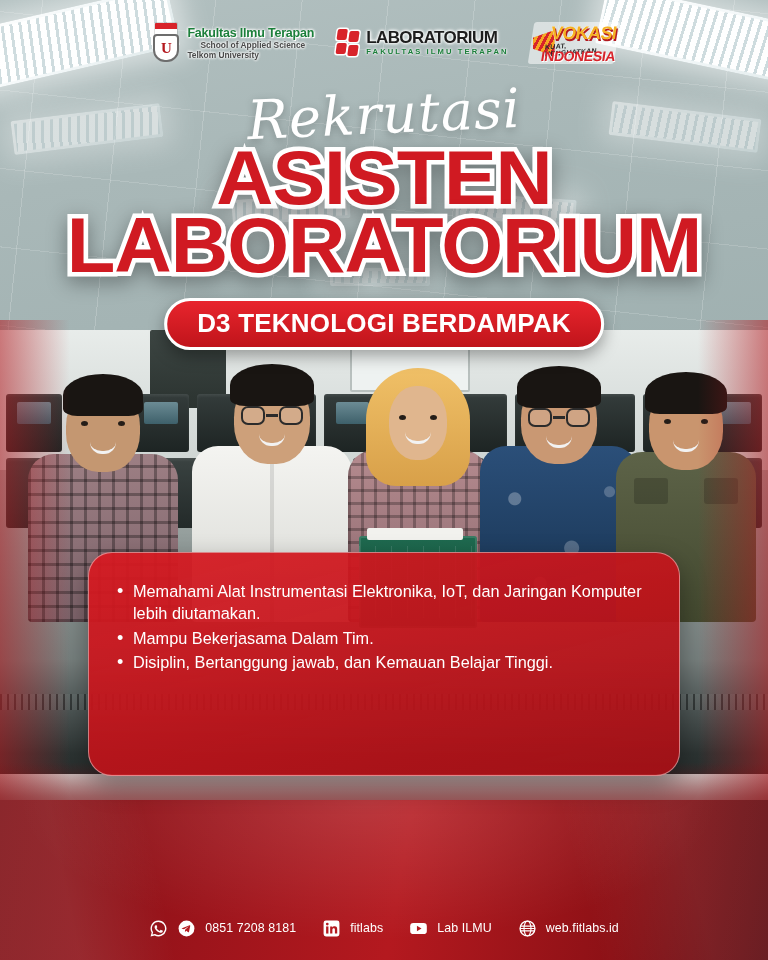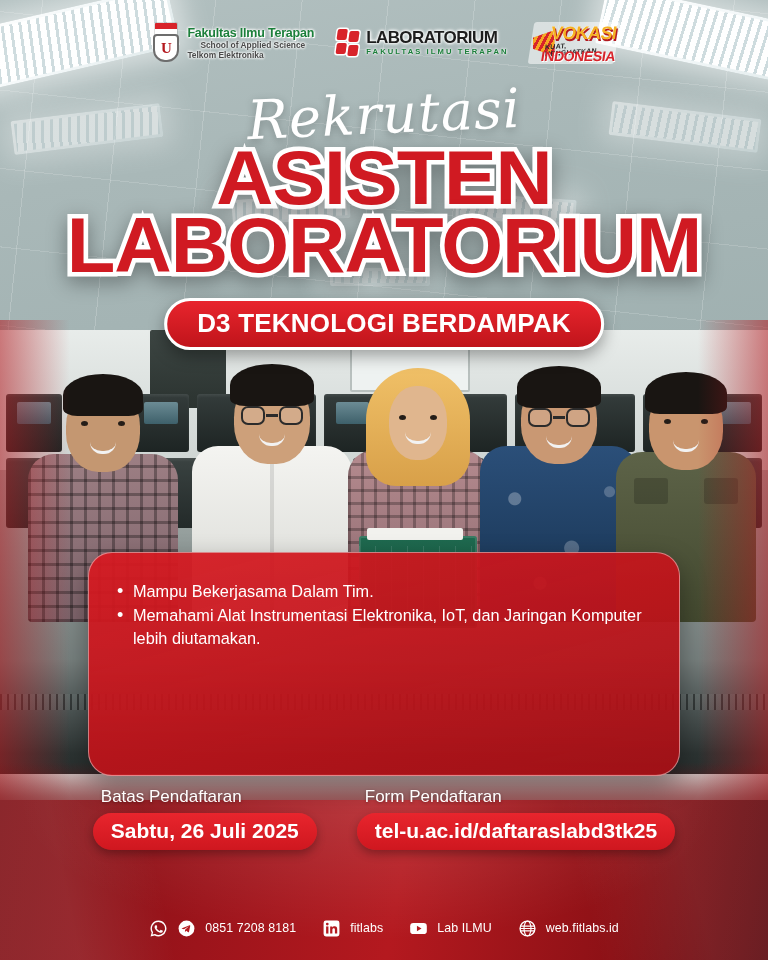--- a/index.html
+++ b/index.html
@@ -456,21 +456,21 @@
     <div class="logo">
       <div class="fit-mark">
         <div class="fit-flag"></div>
         <div class="fit-shield">
             <span>U</span>
           </div>
       </div>
       <div class="fit-text">
         <div class="fit-t1">Fakultas Ilmu Terapan</div>
         <div class="fit-t2">School of Applied Science</div>
-        <div class="fit-t3">Telkom Elektronika</div>
+        <div class="fit-t3">Telkom University</div>
       </div>
     </div>
 
     <div class="logo">
       <div class="lab-mark">
           <i></i>
           <i></i>
           <i></i>
           <i></i>
         </div>
@@ -491,35 +491,26 @@
 
   </div>
 
   <div class="script">Rekrutasi</div>
   <div class="bigline l1">ASISTEN</div>
   <div class="bigline l2">LABORATORIUM</div>
   <div class="pill-prodi">D3 TEKNOLOGI BERDAMPAK</div>
 
   <div class="req">
     <ul class="req-list">
+      <li>Memahami Alat Instrumentasi Elektronika, IoT, dan Jaringan Komputer lebih diutamakan.</li>
       <li>Mampu Bekerjasama Dalam Tim.</li>
-      <li>Memahami Alat Instrumentasi Elektronika, IoT, dan Jaringan Komputer lebih diutamakan.</li>
+      <li>Disiplin, Bertanggung jawab, dan Kemauan Belajar Tinggi.</li>
     </ul>
   </div>
 
-  <div class="reg">
-    <div class="reg-col">
-      <div class="reg-label">Batas Pendaftaran</div>
-      <div class="reg-pill">Sabtu, 26 Juli 2025</div>
-    </div>
-    <div class="reg-col">
-      <div class="reg-label">Form Pendaftaran</div>
-      <div class="reg-pill">tel-u.ac.id/daftaraslabd3tk25</div>
-    </div>
-  </div>
 
   <div class="footer">
 
     <span class="ic">
       <svg viewBox="0 0 24 24">
           <path fill="#fff" d="M12 2a10 10 0 0 0-8.6 15.1L2 22l5.1-1.3A10 10 0 1 0 12 2zm0 1.8a8.2 8.2 0 1 1-4.3 15.2l-.3-.2-3 .8.8-2.9-.2-.3A8.2 8.2 0 0 1 12 3.8zm-3.3 4c-.2 0-.5.1-.7.4-.3.3-.9.9-.9 2.1s.9 2.4 1 2.6c.1.2 1.8 2.8 4.4 3.8 2.2.9 2.6.7 3.1.6.5 0 1.5-.6 1.7-1.2.2-.6.2-1.1.1-1.2 0-.1-.2-.2-.5-.3l-1.7-.8c-.2-.1-.4-.1-.6.1l-.8 1c-.1.2-.3.2-.5.1-.3-.1-1.2-.5-2.2-1.4-.8-.7-1.3-1.6-1.5-1.8-.1-.3 0-.4.1-.5l.4-.5c.1-.2.2-.3.3-.5 0-.2 0-.4-.1-.5l-.7-1.7c-.2-.4-.4-.4-.6-.4h-.3z"></path>
         </svg>
     </span>
 
     <span class="ic">

